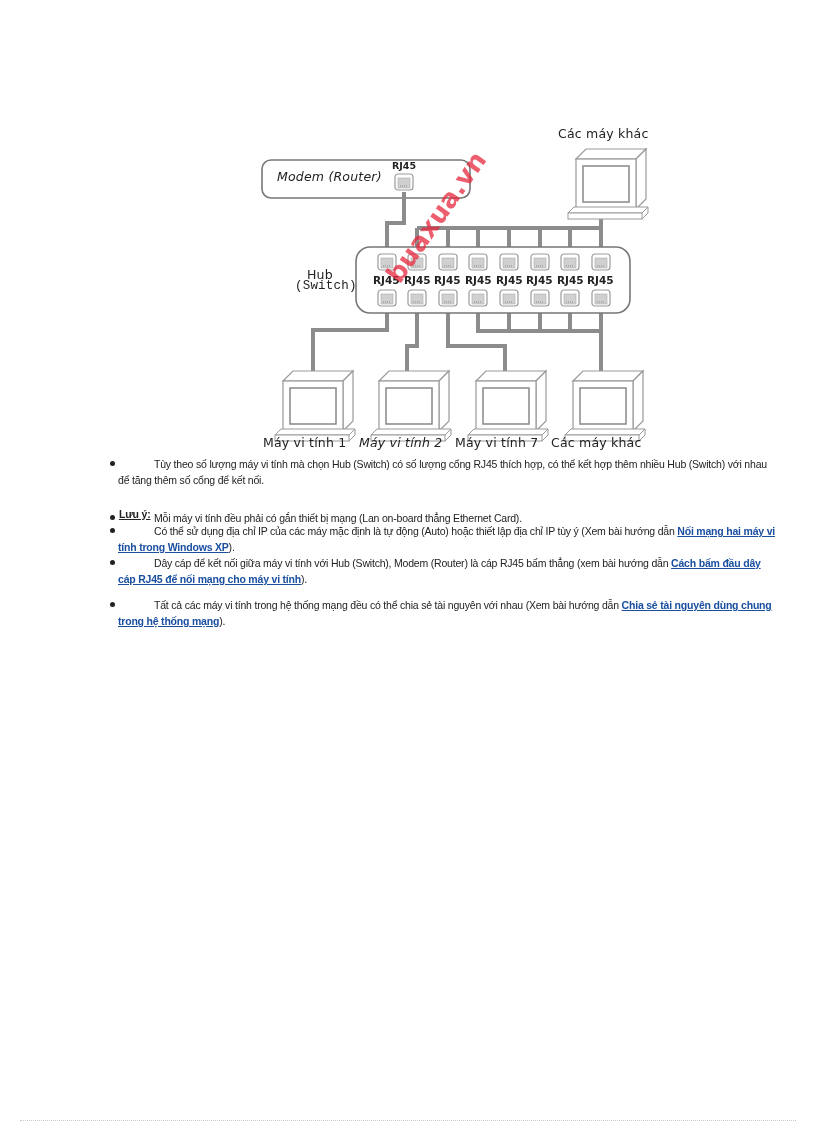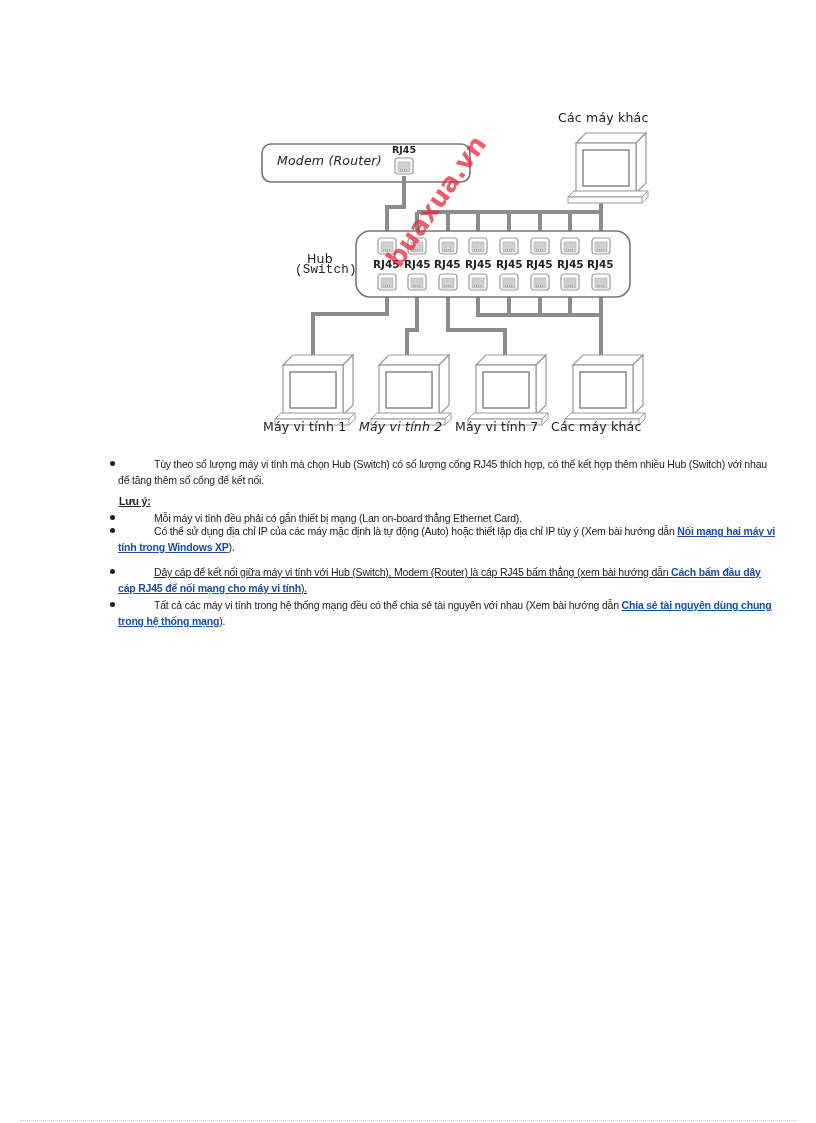--- a/index.html
+++ b/index.html
@@ -1,18 +1,18 @@
 <!DOCTYPE html>
 <html><head>
   <meta charset="utf-8">
   <style>
     html, body { margin: 0; padding: 0; background: #ffffff; }
     body { width: 816px; height: 1123px; position: relative; overflow: hidden;
            font-family: "Liberation Sans", sans-serif; color: #222; }
-    .diagram { position: absolute; left: 0; top: 0; width: 700px; height: 450px; }
+    .diagram { position: absolute; left: 0; top: 16px; width: 700px; height: 450px; }
     .diagram svg { position: absolute; left: 0; top: 0; }
     .lbl { position: absolute; font-family: "DejaVu Sans", sans-serif; font-size: 12.5px; color: #222; white-space: nowrap; letter-spacing: 0.2px; }
     .lbl-small { position: absolute; font-family: "DejaVu Sans", sans-serif; font-size: 9.5px; color: #222; white-space: nowrap; font-weight: bold; }
     .watermark { position: absolute; left: 380px; top: 255px; font-family: "DejaVu Sans", sans-serif; font-weight: bold;
                  font-size: 26px; color: rgba(230, 40, 60, 0.75); transform: rotate(-55deg); transform-origin: left top;
                  white-space: nowrap; letter-spacing: 0px; }
     .content { position: absolute; left: 0; top: 455px; width: 816px; font-size: 10.5px; line-height: 16px; letter-spacing: -0.2px; }
     .item { position: absolute; left: 110px; width: 670px; }
     .bullet { position: absolute; left: 0; top: 5px; width: 5px; height: 5px; background: #222; border-radius: 50%; }
     .item-text { display: block; margin-left: 8px; text-indent: 36px; }
@@ -128,35 +128,35 @@
 
   <span class="watermark">buaxua.vn</span>
 </div>
 
 <div class="content">
   <div class="item" style="top:1px;">
     <span class="bullet"></span>
     <span class="item-text">Tùy theo số lượng máy vi tính mà chọn Hub (Switch) có số lượng cổng RJ45 thích hợp, có thể kết hợp thêm nhiều Hub (Switch) với nhau để tăng thêm số cổng để kết nối.</span>
   </div>
 
-  <span class="note" style="top:38px;">Lưu ý:</span>
+  <span class="note" style="top:51px;">Lưu ý:</span>
 
   <div class="item" style="top:55px;">
     <span class="bullet"></span>
     <span class="item-text">
       <span>Mỗi máy vi tính đều phải có gắn thiết bị mạng (Lan on-board thẳng Ethernet Card).</span>
     </span>
   </div>
 
   <div class="item" style="top:68px;">
     <span class="bullet"></span>
     <span class="item-text"><span>Có thể sử dụng địa chỉ IP của các máy mặc định là tự động (Auto) hoặc thiết lập địa chỉ IP tùy ý (Xem bài hướng dẫn </span><a class="link" href="#">Nối mạng hai máy vi tính trong Windows XP</a><span>).</span></span>
   </div>
 
-  <div class="item" style="top:109px;text-decoration:underline;">
+  <div class="item" style="top:100px;">
     <span class="bullet"></span>
     <span class="item-text"><span>Dây cáp để kết nối giữa máy vi tính với Hub (Switch), Modem (Router) là cáp RJ45 bấm thẳng (xem bài hướng dẫn </span><a class="link" href="#">Cách bấm đầu dây cáp RJ45 để nối mạng cho máy vi tính</a><span>).</span></span>
   </div>
 
   <div class="item" style="top:142px;">
     <span class="bullet"></span>
     <span class="item-text"><span>Tất cả các máy vi tính trong hệ thống mạng đều có thể chia sẻ tài nguyên với nhau (Xem bài hướng dẫn </span><a class="link" href="#">Chia sẻ tài nguyên dùng chung trong hệ thống mạng</a><span>).</span></span>
   </div>
 </div>
 

